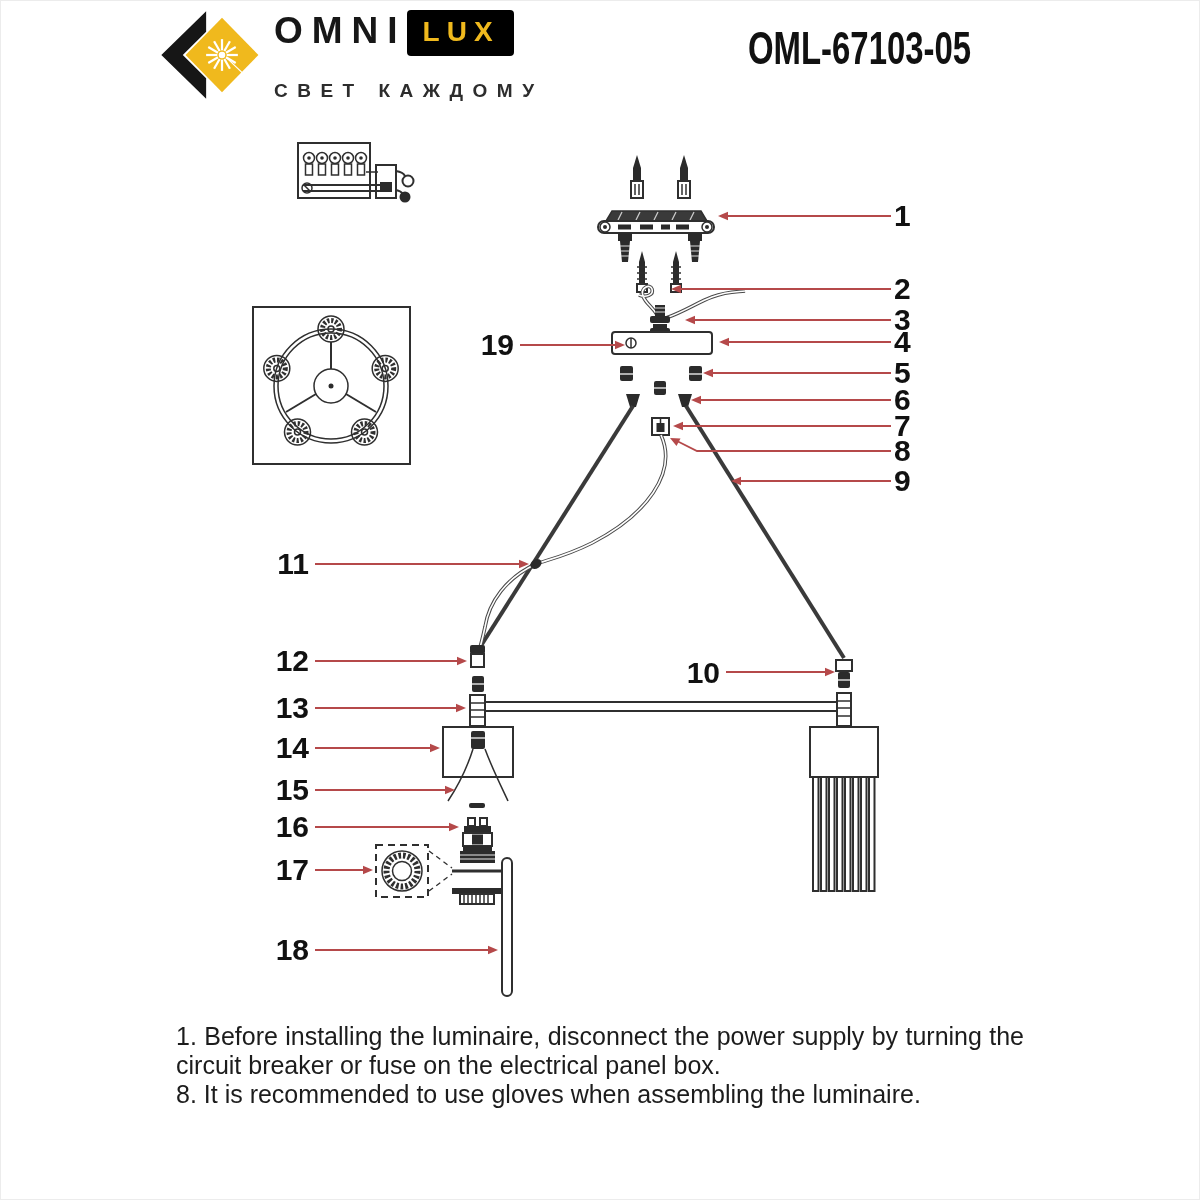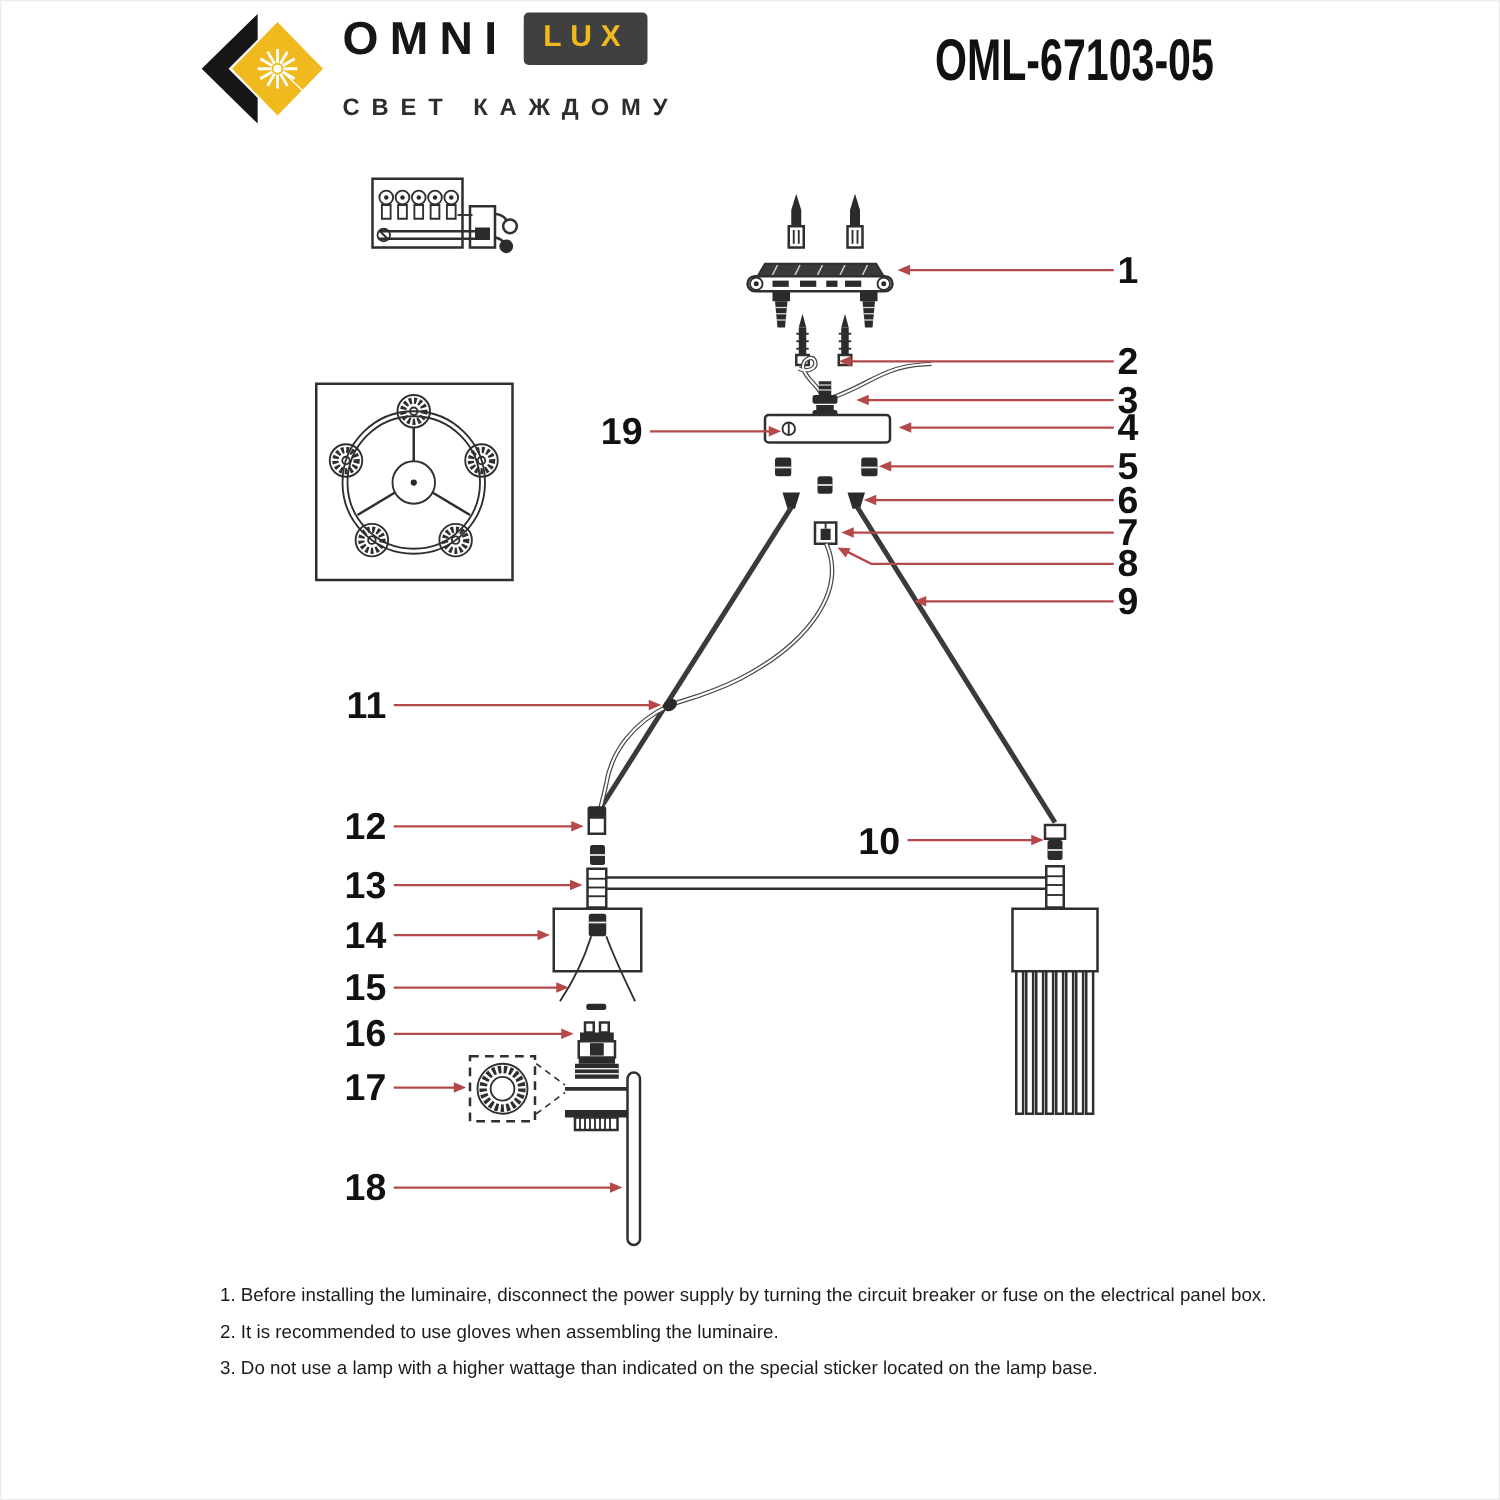--- a/index.html
+++ b/index.html
@@ -5,41 +5,41 @@
   html,body{margin:0;padding:0;background:#fff;}
   .page{position:relative;width:1200px;height:1200px;background:#fff;overflow:hidden;
         font-family:"Liberation Sans",sans-serif;box-shadow:inset 0 0 0 1px #ececec;}
   
   .header{position:absolute;top:0;left:0;width:1200px;height:115px;}
   .logo{position:absolute;left:152px;top:6px;display:flex;align-items:flex-start;}
   .logo-icon{width:112px;height:98px;flex:0 0 auto;}
   .logo-text{margin-left:10px;padding-top:4px;}
   .brand-row{display:flex;align-items:flex-start;}
   .brand-primary{font-weight:bold;font-size:37px;letter-spacing:9px;color:#171717;}
-  .brand-accent{display:inline-block;margin-left:12px;background:#404040;color:#F0B91D;
-      font-weight:bold;font-size:24px;letter-spacing:7px;padding:8px 14px 10px 16px;border-radius:4px;line-height:1;}
+  .brand-accent{display:inline-block;margin-left:0;background:#000000;color:#F0B91D;
+      font-weight:bold;font-size:28px;letter-spacing:7px;padding:8px 14px 10px 16px;border-radius:4px;line-height:1;}
   .tagline{margin-top:24px;font-size:19px;font-weight:bold;letter-spacing:9.5px;color:#2d2d2d;}
   .model-title{position:absolute;left:748px;top:20px;font-size:47px;font-weight:bold;color:#111;
       transform:scaleX(.70);transform-origin:left top;white-space:nowrap;}
   
   .diagram{position:absolute;left:0;top:0;}
   .diagram *{vector-effect:non-scaling-stroke;}
   .ln{stroke:#2f2f2f;stroke-width:2;fill:none;}
   .lnt{stroke:#2f2f2f;stroke-width:1.5;fill:none;}
   .dk{fill:#2b2b2b;stroke:none;}
   .wt{fill:#fff;stroke:#2f2f2f;stroke-width:2;}
   .cable{stroke:#3a3a3a;stroke-width:4;fill:none;}
   .wire-out{stroke:#4a4a4a;stroke-width:3.6;fill:none;}
   .wire-in{stroke:#fff;stroke-width:1.6;fill:none;}
   .leader{stroke:#B5494A;stroke-width:1.8;fill:none;}
   .ah{fill:#B5494A;stroke:none;}
   .co{font-family:"Liberation Sans",sans-serif;font-size:30px;font-weight:bold;fill:#111;}
   
   .instructions{position:absolute;left:176px;top:1022px;width:848px;color:#1c1c1c;
-      font-size:15px;line-height:29px;}
+      font-size:25px;line-height:29px;}
   .instructions p{margin:0;text-align:justify;}
 </style>
 </head>
 <body>
 
 <div class="page">
 
   <svg class="diagram" width="1200" height="1030" viewBox="0 0 1200 1030">
 
     <g>
@@ -454,17 +454,16 @@
           <span class="brand-accent">LUX</span>
         </div>
         <div class="tagline">СВЕТ КАЖДОМУ</div>
       </div>
     </div>
     <div class="model-title">OML-67103-05</div>
   </div>
 
   <div class="instructions">
     <p>1. Before installing the luminaire, disconnect the power supply by turning the circuit breaker or fuse on the electrical panel box.</p>
-    <p>2. It is recommended to use gloves when assembling the luminaire.</p>
-    <p>3. Do not use a lamp with a higher wattage than indicated on the special sticker located on the lamp base.</p>
+    <p>8. It is recommended to use gloves when assembling the luminaire.</p>
   </div>
 
 </div>
 
 </body></html>

